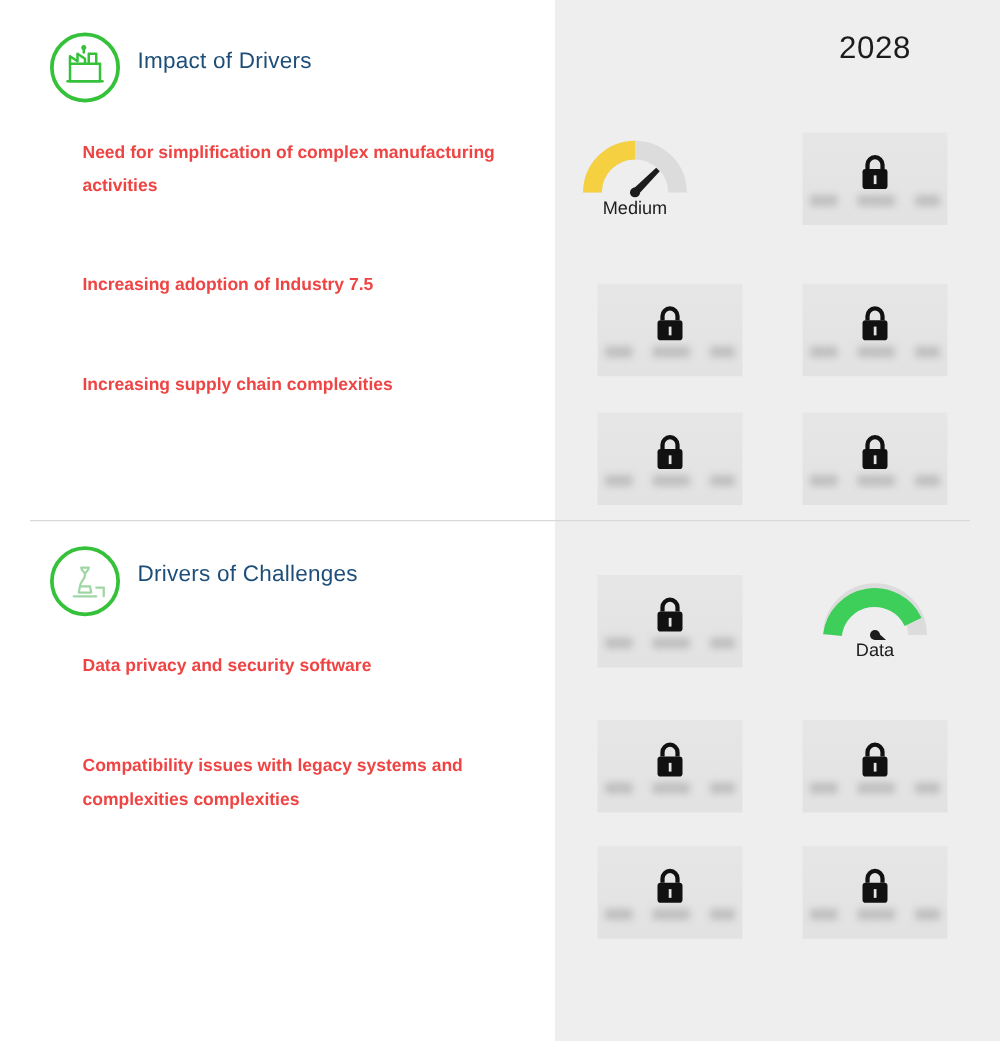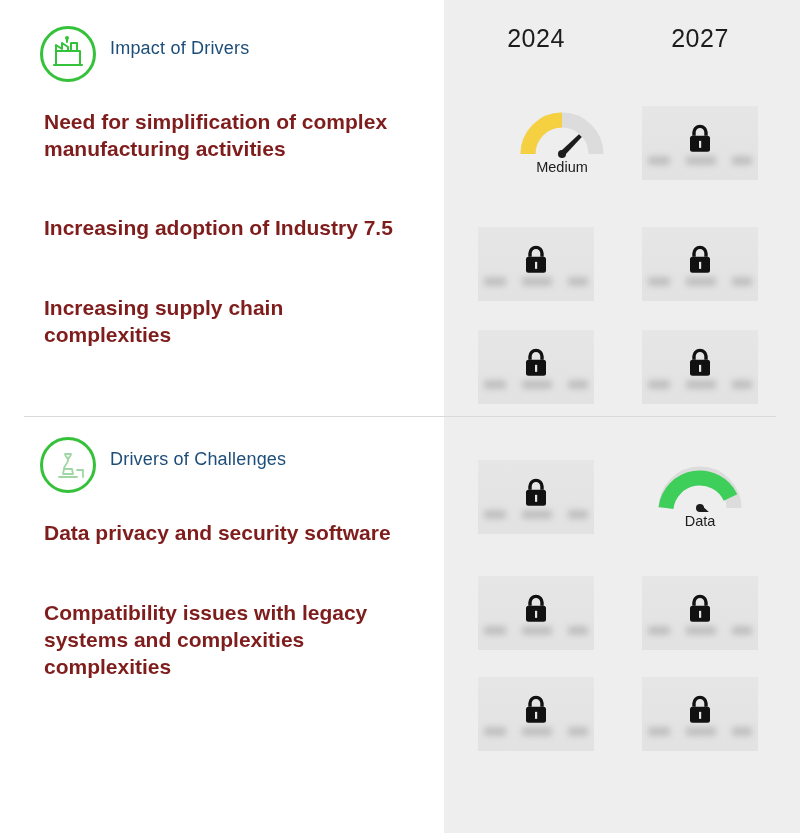--- a/index.html
+++ b/index.html
@@ -65,25 +65,25 @@
     border-radius: 50%;
     border: 3px solid #35c23a;
     box-sizing: border-box;
     background: #ffffff;
   }
   .badge svg { display: block; }
 
   
   .bullet {
     position: absolute;
-    left: 44px;
+    left: 66px;
     width: 372px;
-    font-size: 21px;
+    font-size: 14px;
     line-height: 27px;
-    color: #7f1d1d;
+    color: #ef4444;
     font-weight: bold;
   }
 
   
   .tile {
     position: absolute;
     width: 116px;
     height: 74px;
     background: #e4e4e4;
     background: linear-gradient(180deg,#e6e6e6 0%,#e2e2e2 100%);
@@ -128,22 +128,21 @@
     margin-top: 1px;
   }
 </style>
 </head>
 <body>
 
 <div id="page">
 
   <div class="grid-panel"></div>
 
-  <div class="col-head c1">2024</div>
-  <div class="col-head c2">2027</div>
+  <div class="col-head c2">2028</div>
 
   <div class="divider"></div>
 
   <div class="badge" style="left:40px; top:26px;">
     <svg width="50" height="50" viewBox="0 0 50 50" aria-hidden="true">
       <g fill="none" stroke="#35c23a" stroke-width="2" stroke-linejoin="round" stroke-linecap="round">
         <rect x="13" y="22" width="24" height="14"></rect>
         <path d="M13 22 L13 16 L19 20 L19 14 L25 18 L25 22"></path>
         <path d="M28 22 L28 14 L34 14 L34 22"></path>
         <path d="M11 36 L39 36"></path>
@@ -151,21 +150,21 @@
       </g>
       <circle cx="24" cy="9" r="2" fill="#35c23a"></circle>
     </svg>
   </div>
   <div class="section-title" style="left:110px; top:38px;">Impact of Drivers</div>
 
   <div class="bullet" style="top:108px;">Need for simplification of complex manufacturing activities</div>
   <div class="bullet" style="top:214px;">Increasing adoption of Industry 7.5</div>
   <div class="bullet" style="top:294px;">Increasing supply chain complexities</div>
 
-  <div class="gauge" style="left:504px; top:108px;">
+  <div class="gauge" style="left:450px; top:108px;">
     <svg width="84" height="50" viewBox="0 0 84 50">
       <path d="M8 46 A34 34 0 0 1 76 46" fill="none" stroke="#dcdcdc" stroke-width="15" stroke-linecap="butt"></path>
       <path d="M8 46 A34 34 0 0 1 42 12" fill="none" stroke="#f5d142" stroke-width="15" stroke-linecap="butt"></path>
       <g transform="translate(42,46) rotate(-45)">
         <path d="M0 -3 L26 -2 L26 2 L0 3 Z" fill="#1c1c1c"></path>
       </g>
       <circle cx="42" cy="46" r="4" fill="#1c1c1c"></circle>
     </svg>
     <div class="label">Medium</div>
   </div>

